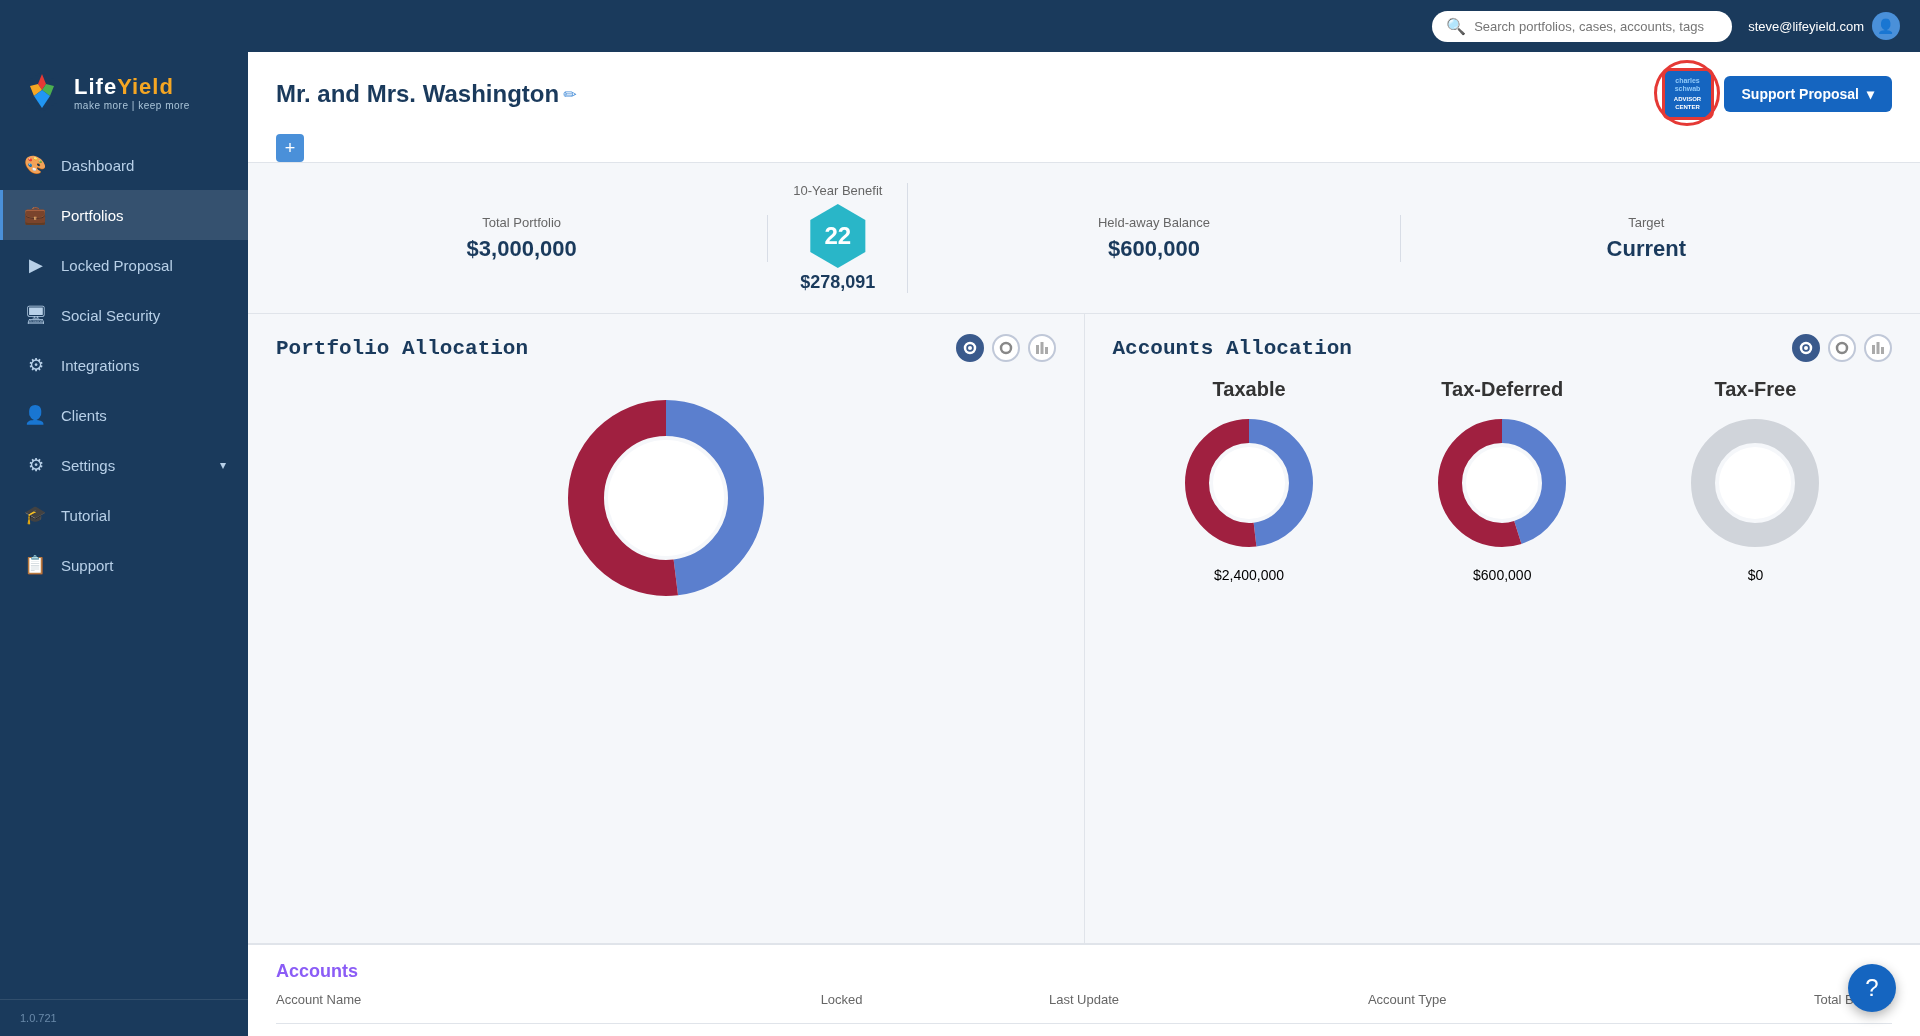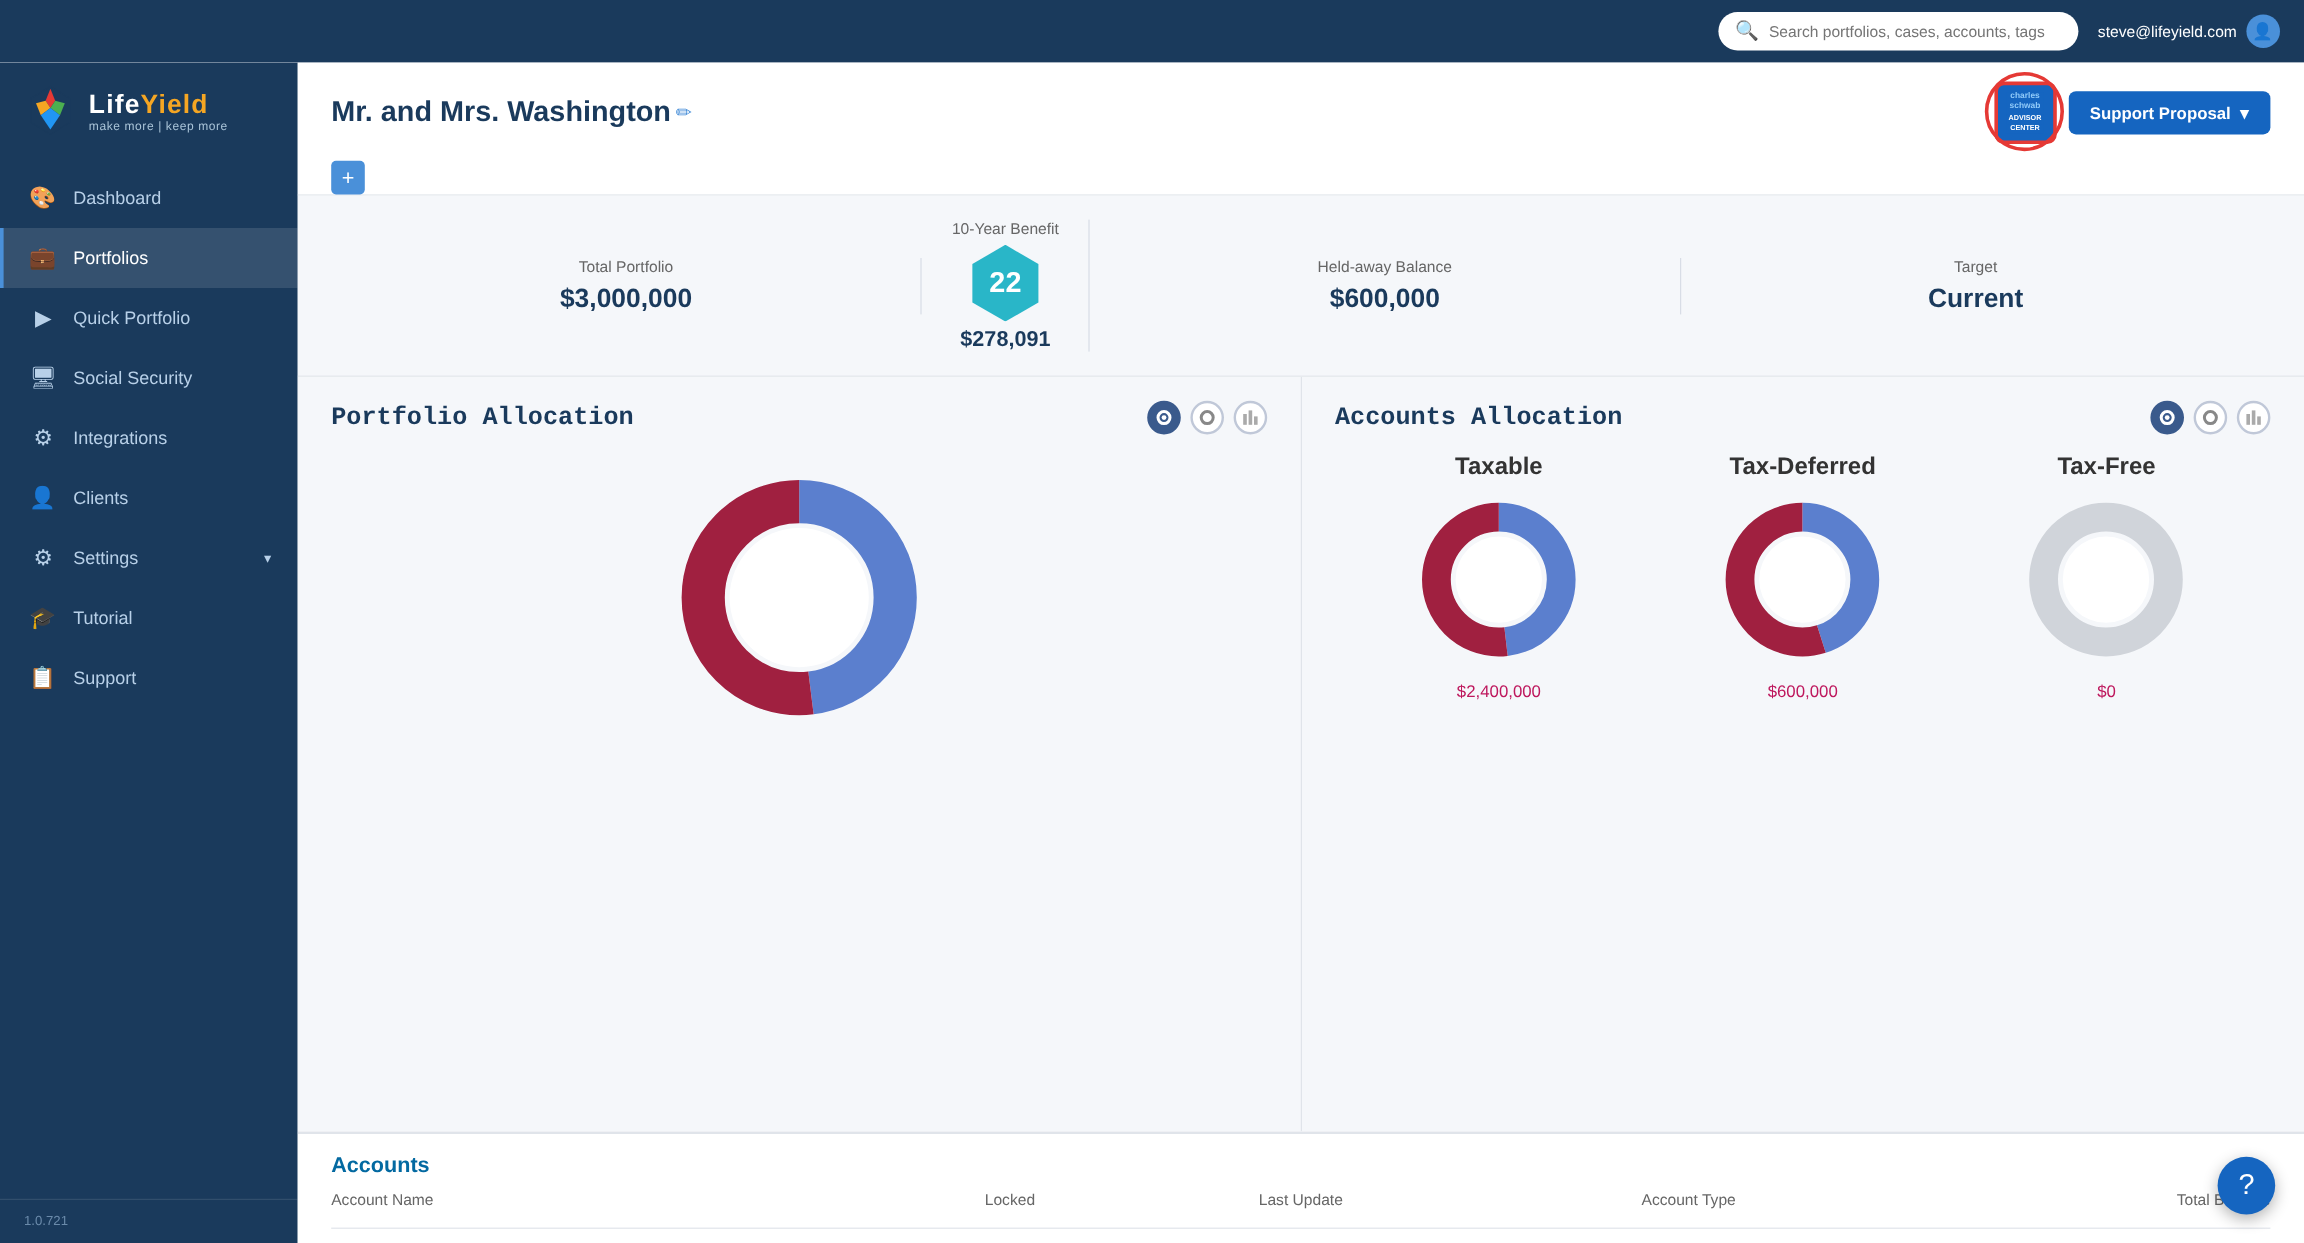--- a/index.html
+++ b/index.html
@@ -306,35 +306,35 @@
       flex: 1;
     }
     .alloc-label {
       font-size: 20px;
       font-weight: 600;
       color: #333;
       margin-bottom: 12px;
     }
     .alloc-value {
       font-size: 14px;
-      color: #be185d;
+      color: #000000;
       margin-top: 10px;
     }
 
     
     .bottom-section {
       background: white;
       flex-shrink: 0;
       padding: 16px 28px 10px;
       border-top: 2px solid #e0e4ea;
     }
     .accounts-title {
       font-size: 18px;
       font-weight: 600;
-      color: #0369a1;
+      color: #8b5cf6;
       margin-bottom: 10px;
     }
     .table-header {
       display: flex;
       font-size: 13px;
       color: #666;
       padding-bottom: 16px;
       border-bottom: 1px solid #e0e4ea;
     }
     .table-header .col-name { flex: 3; }
@@ -397,21 +397,21 @@
       <div class="nav-item">
         <span class="nav-icon">🎨</span>
         <span>Dashboard</span>
       </div>
       <div class="nav-item active">
         <span class="nav-icon">💼</span>
         <span>Portfolios</span>
       </div>
       <div class="nav-item">
         <span class="nav-icon">▶</span>
-        <span>Quick Portfolio</span>
+        <span>Locked Proposal</span>
       </div>
       <div class="nav-item">
         <span class="nav-icon">🖥</span>
         <span>Social Security</span>
       </div>
       <div class="nav-item">
         <span class="nav-icon">⚙</span>
         <span>Integrations</span>
       </div>
       <div class="nav-item">

